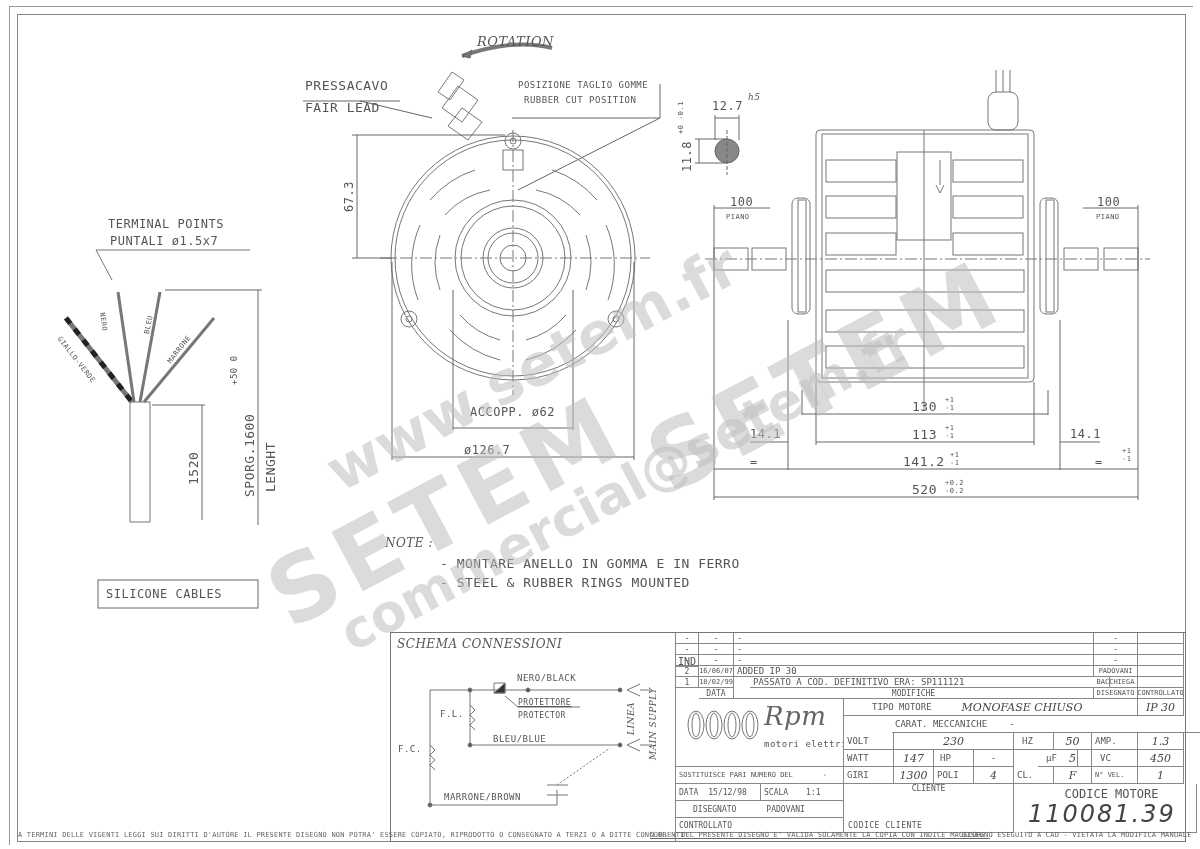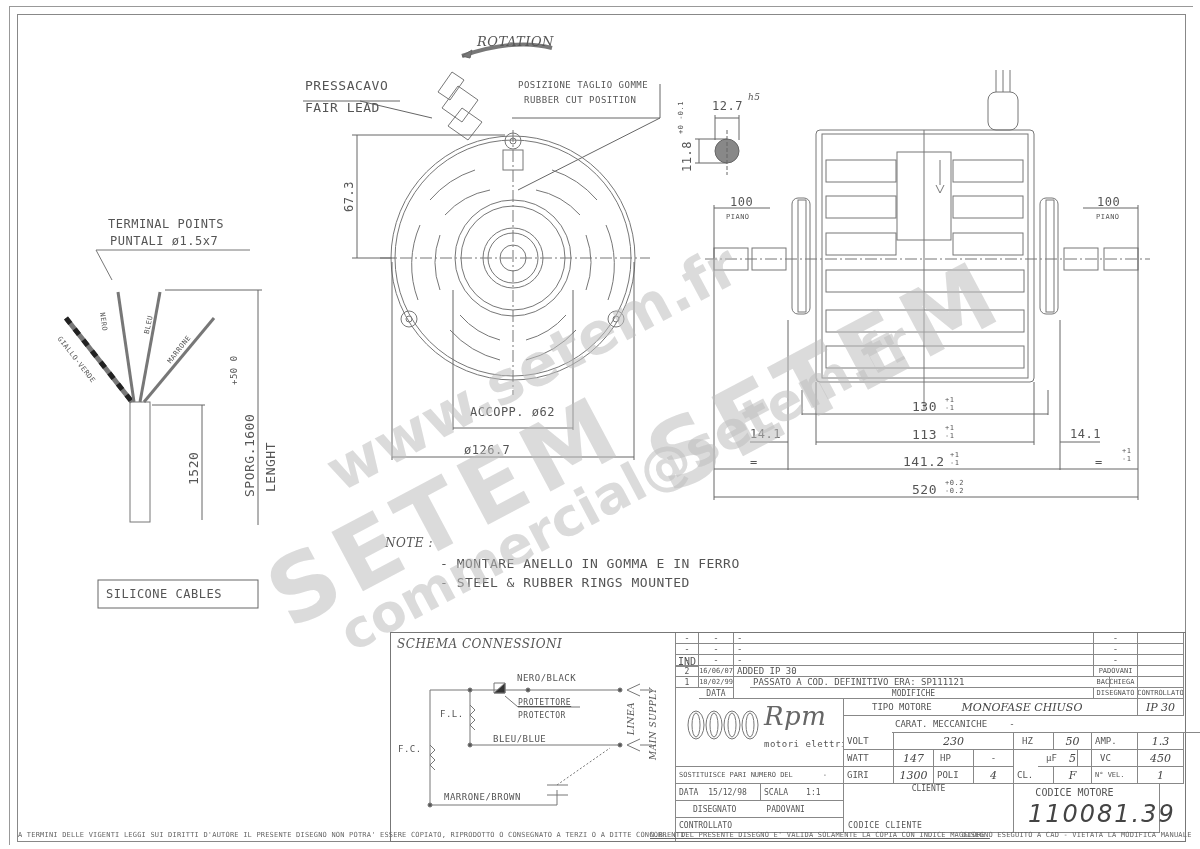--- a/index.html
+++ b/index.html
@@ -366,21 +366,21 @@
 <div class="cell" style="left:676px;top:801px;width:168px;height:17px;font-size:8px;">
   <span style="margin-left:14px;">DISEGNATO</span>
   <span style="margin-left:30px;">PADOVANI</span>
 </div>
 <div class="cell" style="left:676px;top:818px;width:168px;height:15px;font-size:8px;">CONTROLLATO</div>
 
 <div class="cell" style="left:844px;top:784px;width:170px;height:49px;align-items:flex-start;justify-content:center;padding-left:0;font-size:8px;">
   <span>CLIENTE</span>
 </div>
 <div class="t" style="left:848px;top:821px;font-size:8px;">CODICE CLIENTE</div>
-<div class="cell" style="left:990px;top:784px;width:170px;height:49px;align-items:flex-start;justify-content:center;padding-left:0;font-size:10px;">
+<div class="cell" style="left:1027px;top:784px;width:170px;height:49px;align-items:flex-start;justify-content:center;padding-left:0;font-size:12px;">
   <span style="margin-top:3px;">CODICE MOTORE</span>
 </div>
 <div class="t" style="left:1028px;top:800px;font-family:'DejaVu Sans','Liberation Sans',sans-serif;font-style:italic;font-size:24px;color:#444;letter-spacing:2px;">110081.39</div>
 
 <div class="footer">A TERMINI DELLE VIGENTI LEGGI SUI DIRITTI D'AUTORE IL PRESENTE DISEGNO NON POTRA' ESSERE COPIATO, RIPRODOTTO O CONSEGNATO A TERZI O A DITTE CONCORRENTI.</div>
 <div class="footer" style="left:650px;text-decoration:underline;">N.B. - DEL PRESENTE DISEGNO E' VALIDA SOLAMENTE LA COPIA CON INDICE MAGGIORE.</div>
 <div class="footer" style="left:962px;">DISEGNO ESEGUITO A CAD - VIETATA LA MODIFICA MANUALE</div>
 
 <div class="watermark" style="left:315px;top:445px;font-size:58px;transform:rotate(-28deg);">www.setem.fr</div>
 <div class="watermark" style="left:250px;top:555px;font-size:92px;transform:rotate(-28deg);letter-spacing:8px;">SETEM</div>

